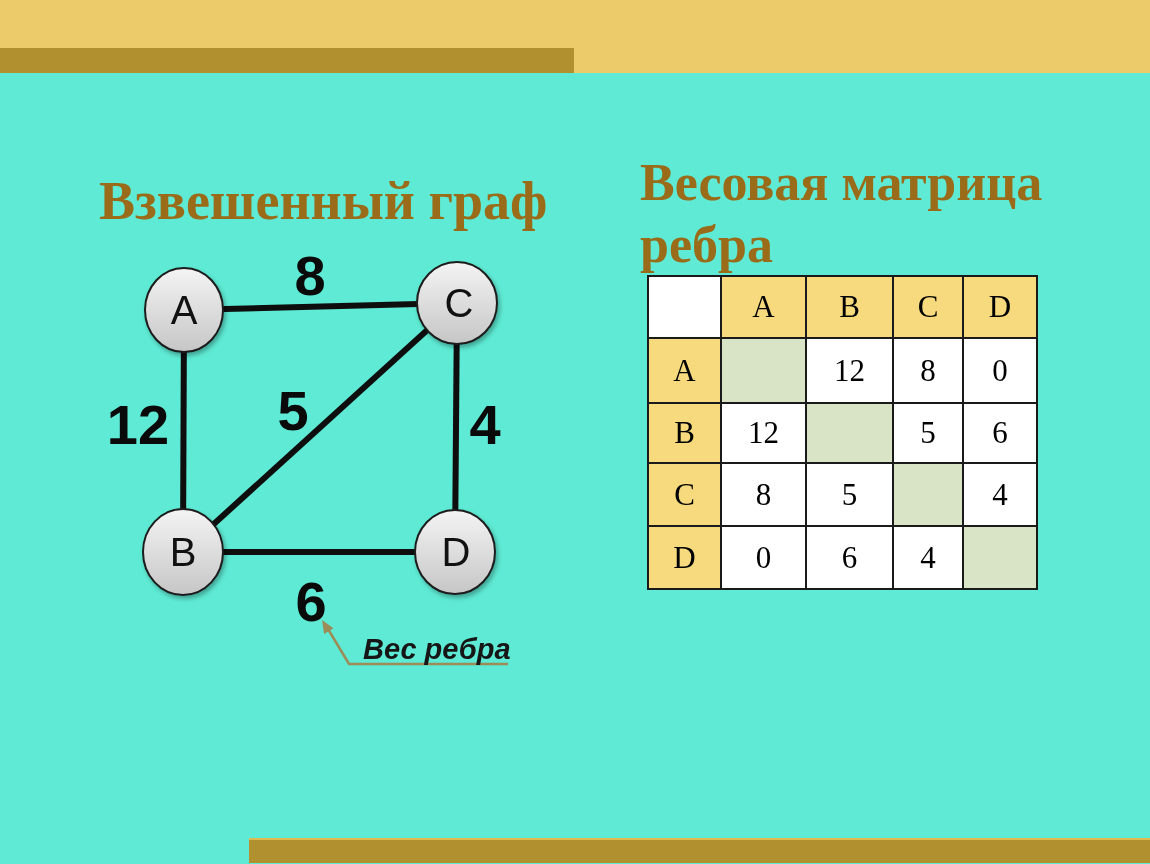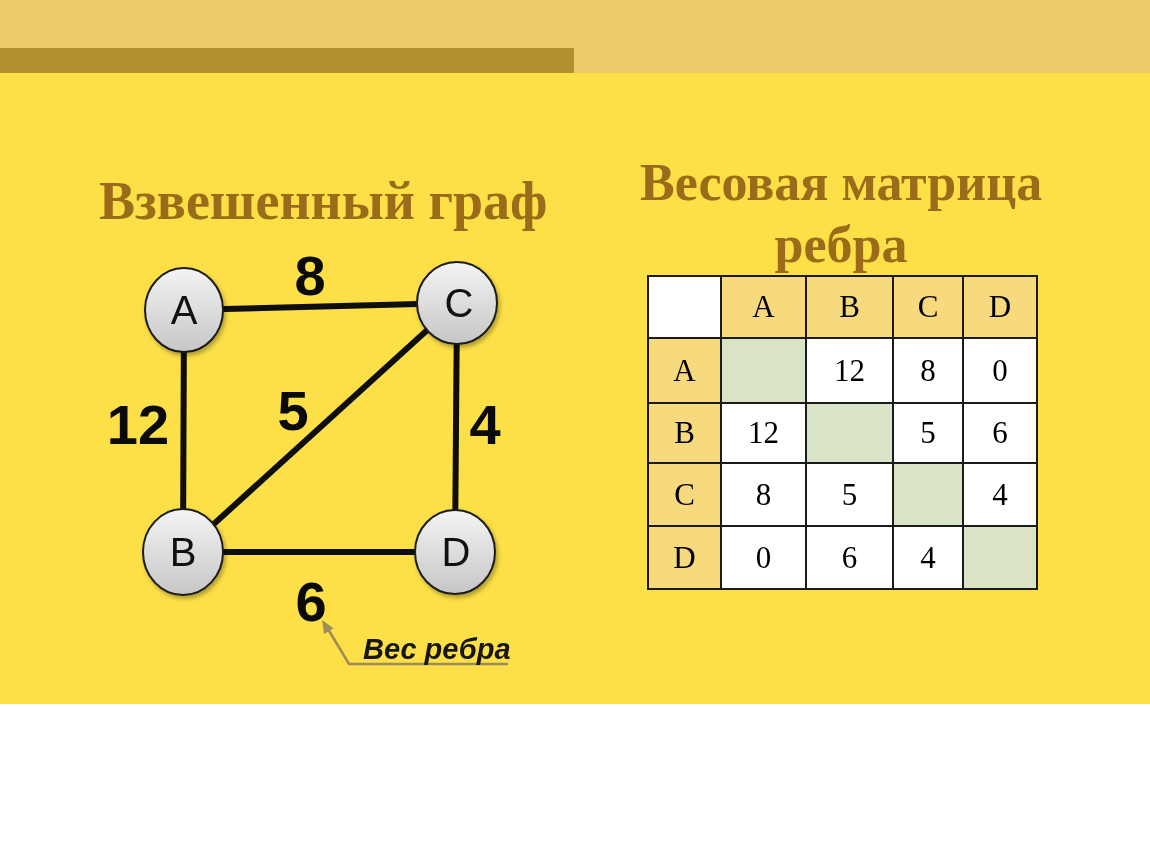--- a/index.html
+++ b/index.html
@@ -1,28 +1,28 @@
 <!DOCTYPE html>
 <html style="--light-gold: #ECCB6B; --dark-gold: #B1902F; --title-brown: #9A6C1A; --cell-yellow: #F7DA7D; --cell-green: #D9E3C6; --edge-black: #0E0E0E; --callout-gold: #9C8C58;"><head>
 <meta charset="utf-8">
 <style>
   html,body{margin:0;padding:0;background:#ffffff;}
   .slide{
-    position:relative;width:1150px;height:704px;background:#fde047;
+    position:relative;width:1150px;height:864px;background:#5eead4;
     overflow:hidden;font-family:"Liberation Serif",serif;
   }
   
   .bar-top-light{position:absolute;left:0;top:0;width:1150px;height:73px;background:var(--light-gold,#ECCB6B);}
   .bar-top-dark{position:absolute;left:0;top:48px;width:574px;height:25px;background:var(--dark-gold,#B1902F);}
   .bar-bottom{position:absolute;left:249px;top:838px;width:901px;height:23px;
     background:var(--dark-gold,#B1902F);border-top:2px solid #DDB94F;}
   
   .title{position:absolute;color:var(--title-brown,#9A6C1A);font-weight:bold;letter-spacing:0;}
   .title-left{left:99px;top:170px;font-size:54px;line-height:62px;white-space:nowrap;}
-  .title-right{left:640px;top:152px;font-size:52px;line-height:62px;text-align:center;}
+  .title-right{left:640px;top:152px;font-size:52px;line-height:62px;}
   
   .graph-svg{position:absolute;left:80px;top:235px;}
   .edge{stroke:var(--edge-black,#0E0E0E);stroke-width:6;}
   .node{fill:url(#nodeGrad);stroke:#1c1c1c;stroke-width:2;}
   .node-label{font-family:"Liberation Sans",sans-serif;font-size:40px;fill:#111;text-anchor:middle;}
   .weight-label{font-family:"Liberation Sans",sans-serif;font-size:56px;font-weight:bold;fill:#0a0a0a;text-anchor:middle;}
   .callout-line{fill:none;stroke:var(--callout-gold,#9C8C58);stroke-width:2.5;}
   .callout-head{fill:var(--callout-gold,#9C8C58);}
   .callout-text{font-family:"Liberation Sans",sans-serif;font-size:29px;font-weight:bold;font-style:italic;fill:#161616;}
   

